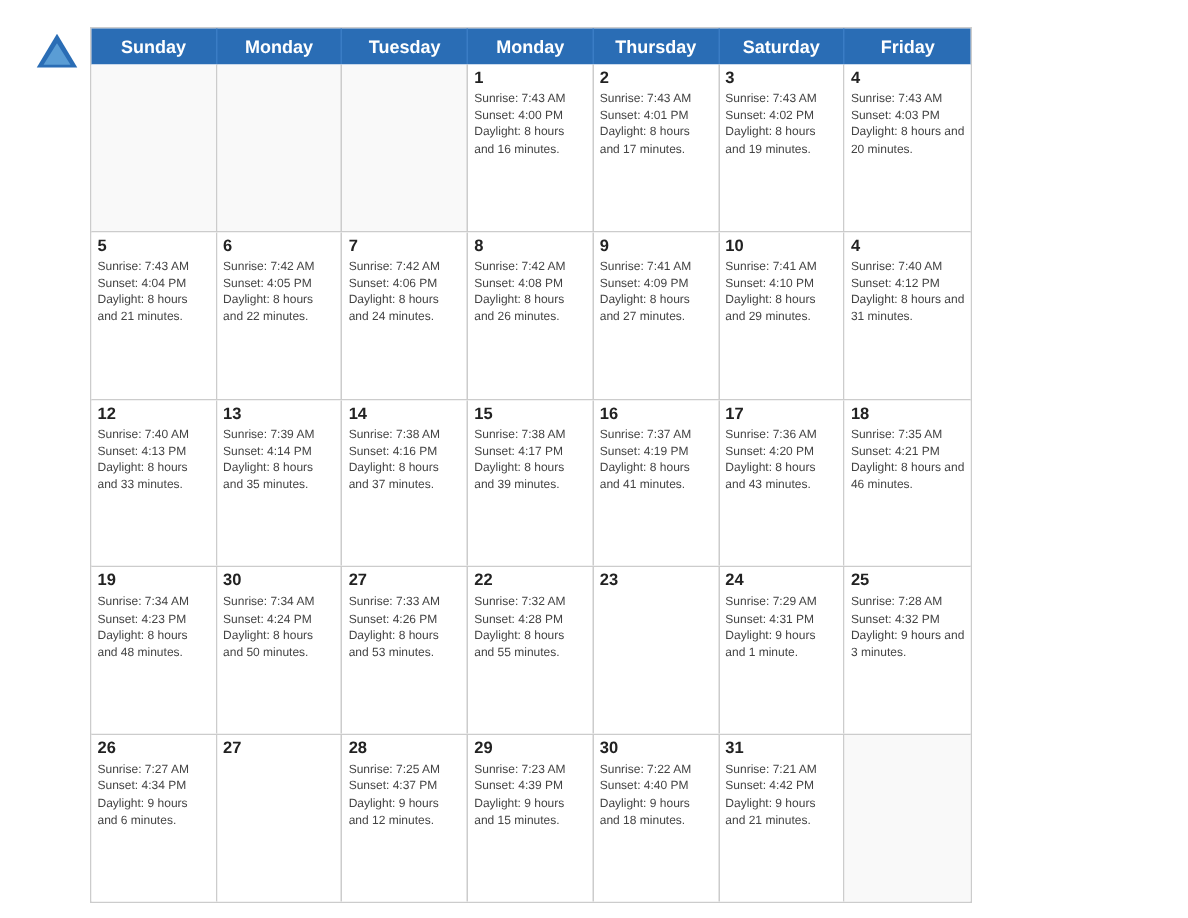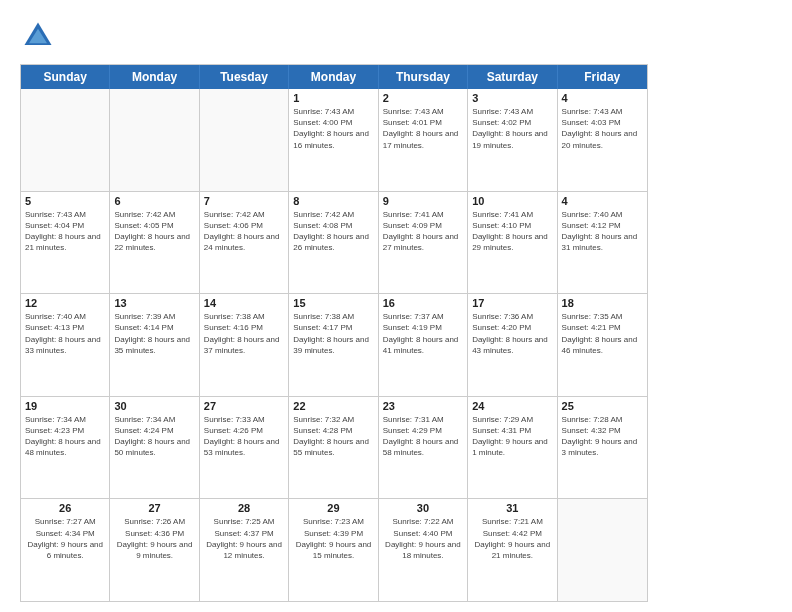--- a/index.html
+++ b/index.html
@@ -8,21 +8,20 @@
       background: #fff;
       width: 792px;
       height: 612px;
       overflow: hidden;
     }
     .page {
       width: 668px;
       height: 612px;
       padding: 18px 20px 10px 20px;
       display: flex;
-      flex-direction: column;
     }
     .header {
       display: flex;
       justify-content: space-between;
       align-items: flex-start;
       margin-bottom: 10px;
     }
     .logo {
       display: flex;
       align-items: center;
@@ -77,21 +76,21 @@
       flex: 1;
       display: flex;
       flex-direction: column;
     }
     .cal-week {
       display: grid;
       grid-template-columns: repeat(7, 1fr);
       flex: 1;
       border-bottom: 1px solid #ccc;
     }
-    .cal-week:last-child { border-bottom: none; text-align: center; }
+    .cal-week:last-child { border-bottom: none; }
     .cal-cell {
       border-right: 1px solid #ccc;
       padding: 3px 4px;
       font-size: 8.5px;
       color: #333;
       vertical-align: top;
       background: #fff;
     }
     .cal-cell:last-child { border-right: none; }
     .cal-cell.empty { background: #f9f9f9; }
@@ -233,39 +232,37 @@
           <div class="cal-cell">
             <span class="day-num">27</span>
             <div class="info">Sunrise: 7:33 AM<br>Sunset: 4:26 PM<br>Daylight: 8 hours and 53 minutes.</div>
           </div>
           <div class="cal-cell">
             <span class="day-num">22</span>
             <div class="info">Sunrise: 7:32 AM<br>Sunset: 4:28 PM<br>Daylight: 8 hours and 55 minutes.</div>
           </div>
           <div class="cal-cell">
             <span class="day-num">23</span>
-            <div class="info">Sunrise: 7:31 AM<br>Sunset: 4:29 PM<br>Daylight: 8 hours and 58 minutes.</div>
           </div>
           <div class="cal-cell">
             <span class="day-num">24</span>
             <div class="info">Sunrise: 7:29 AM<br>Sunset: 4:31 PM<br>Daylight: 9 hours and 1 minute.</div>
           </div>
           <div class="cal-cell">
             <span class="day-num">25</span>
             <div class="info">Sunrise: 7:28 AM<br>Sunset: 4:32 PM<br>Daylight: 9 hours and 3 minutes.</div>
           </div>
         </div>
         <div class="cal-week">
           <div class="cal-cell">
             <span class="day-num">26</span>
             <div class="info">Sunrise: 7:27 AM<br>Sunset: 4:34 PM<br>Daylight: 9 hours and 6 minutes.</div>
           </div>
           <div class="cal-cell">
             <span class="day-num">27</span>
-            <div class="info">Sunrise: 7:26 AM<br>Sunset: 4:36 PM<br>Daylight: 9 hours and 9 minutes.</div>
           </div>
           <div class="cal-cell">
             <span class="day-num">28</span>
             <div class="info">Sunrise: 7:25 AM<br>Sunset: 4:37 PM<br>Daylight: 9 hours and 12 minutes.</div>
           </div>
           <div class="cal-cell">
             <span class="day-num">29</span>
             <div class="info">Sunrise: 7:23 AM<br>Sunset: 4:39 PM<br>Daylight: 9 hours and 15 minutes.</div>
           </div>
           <div class="cal-cell">

